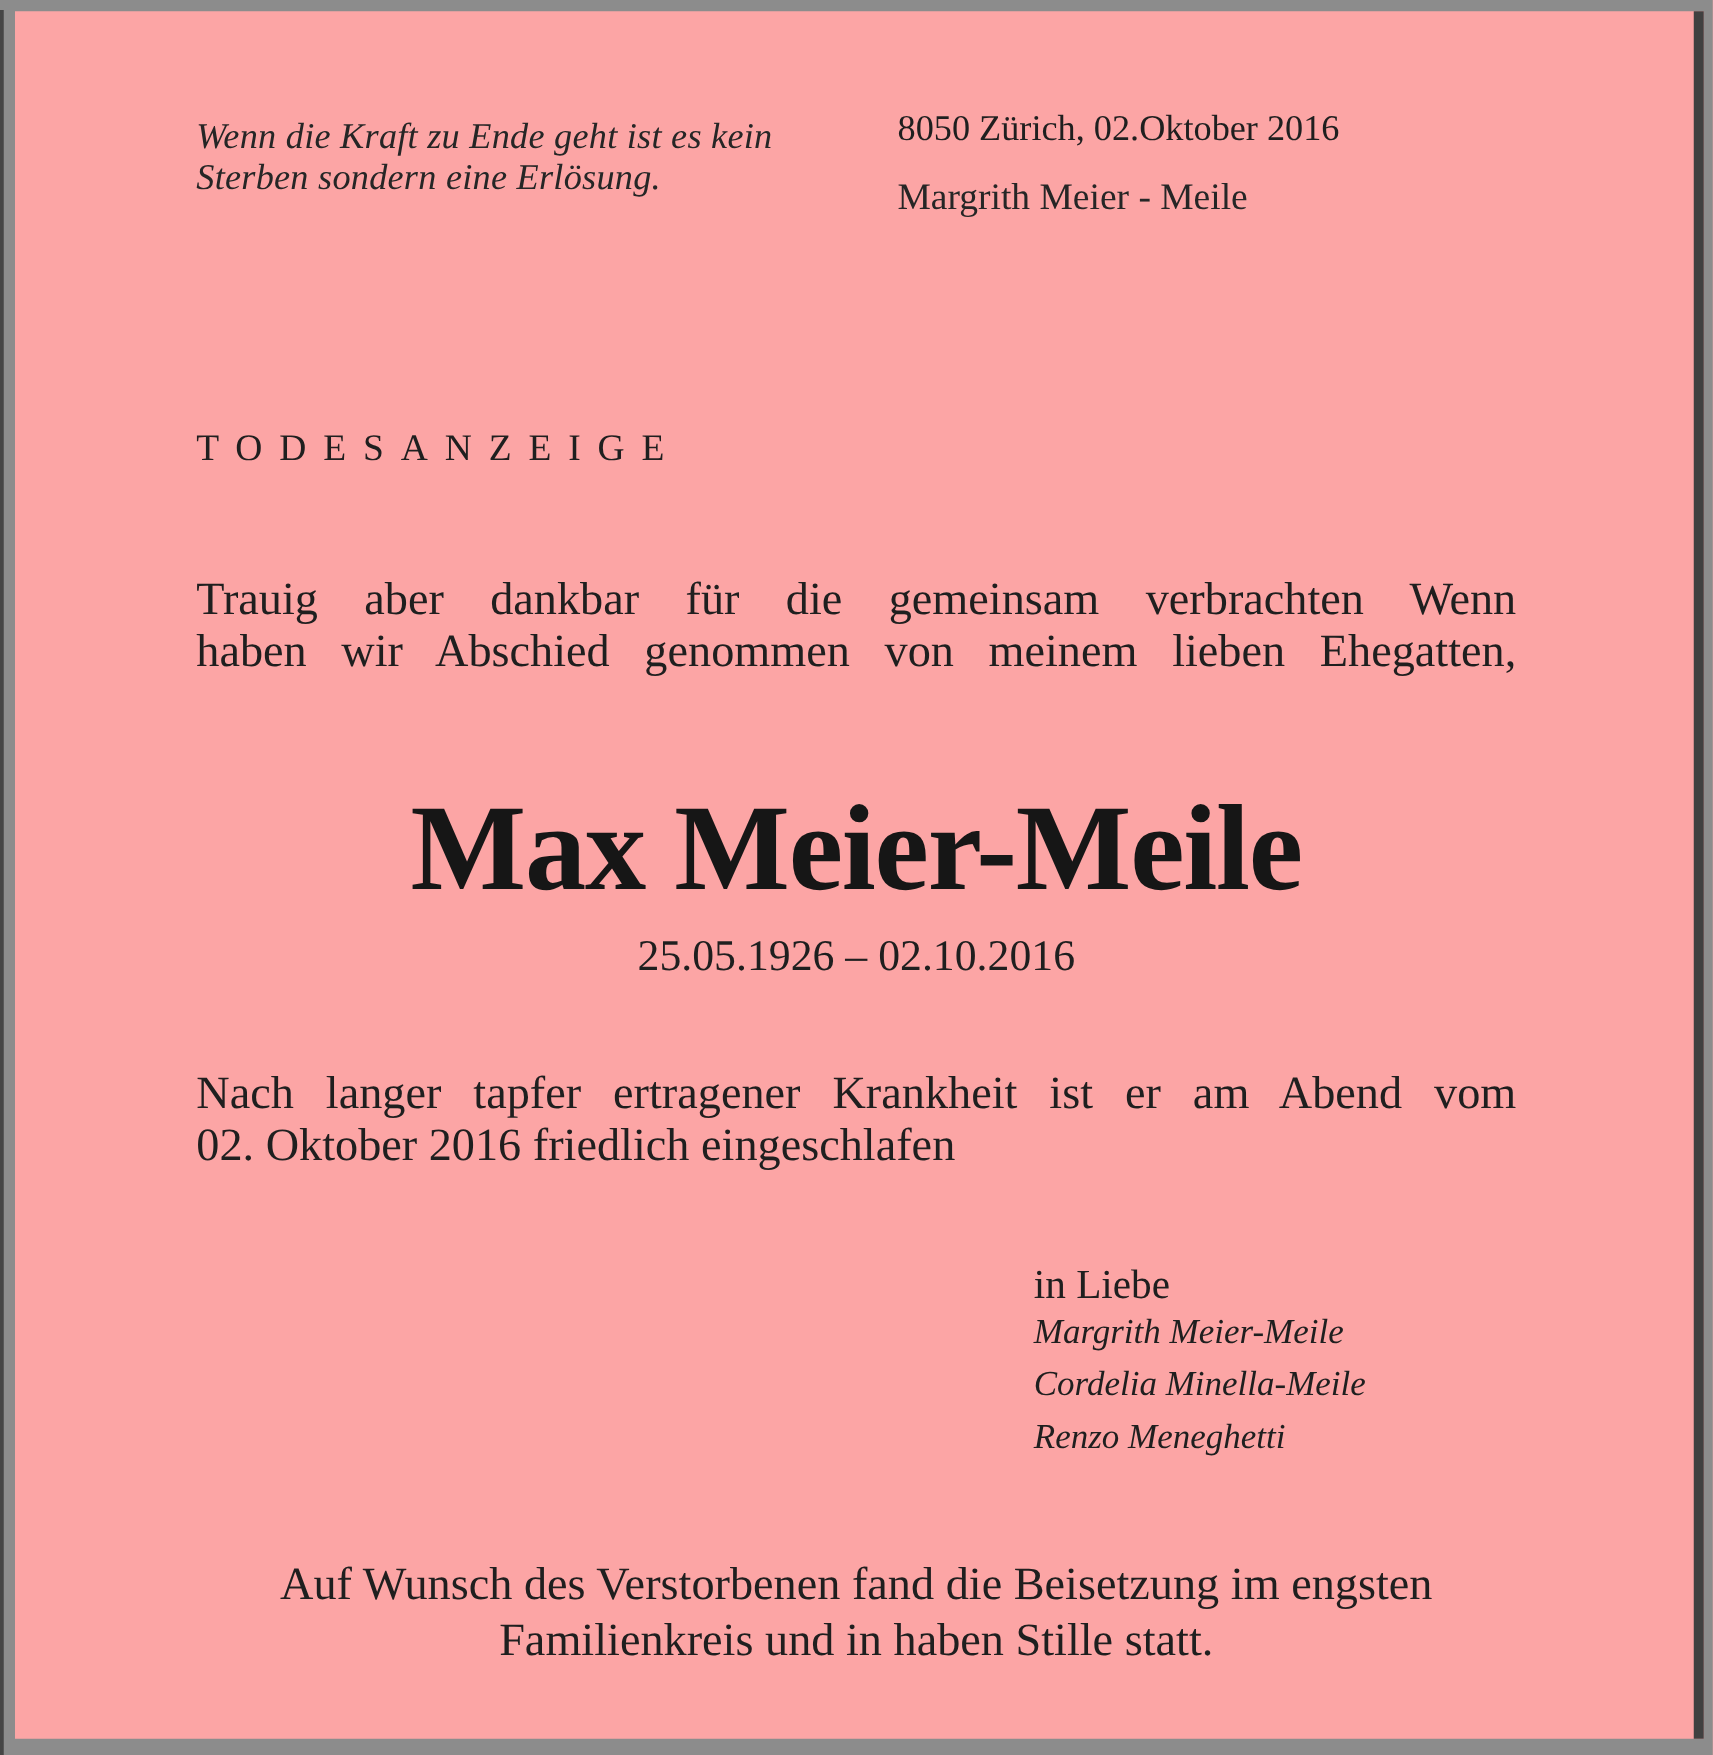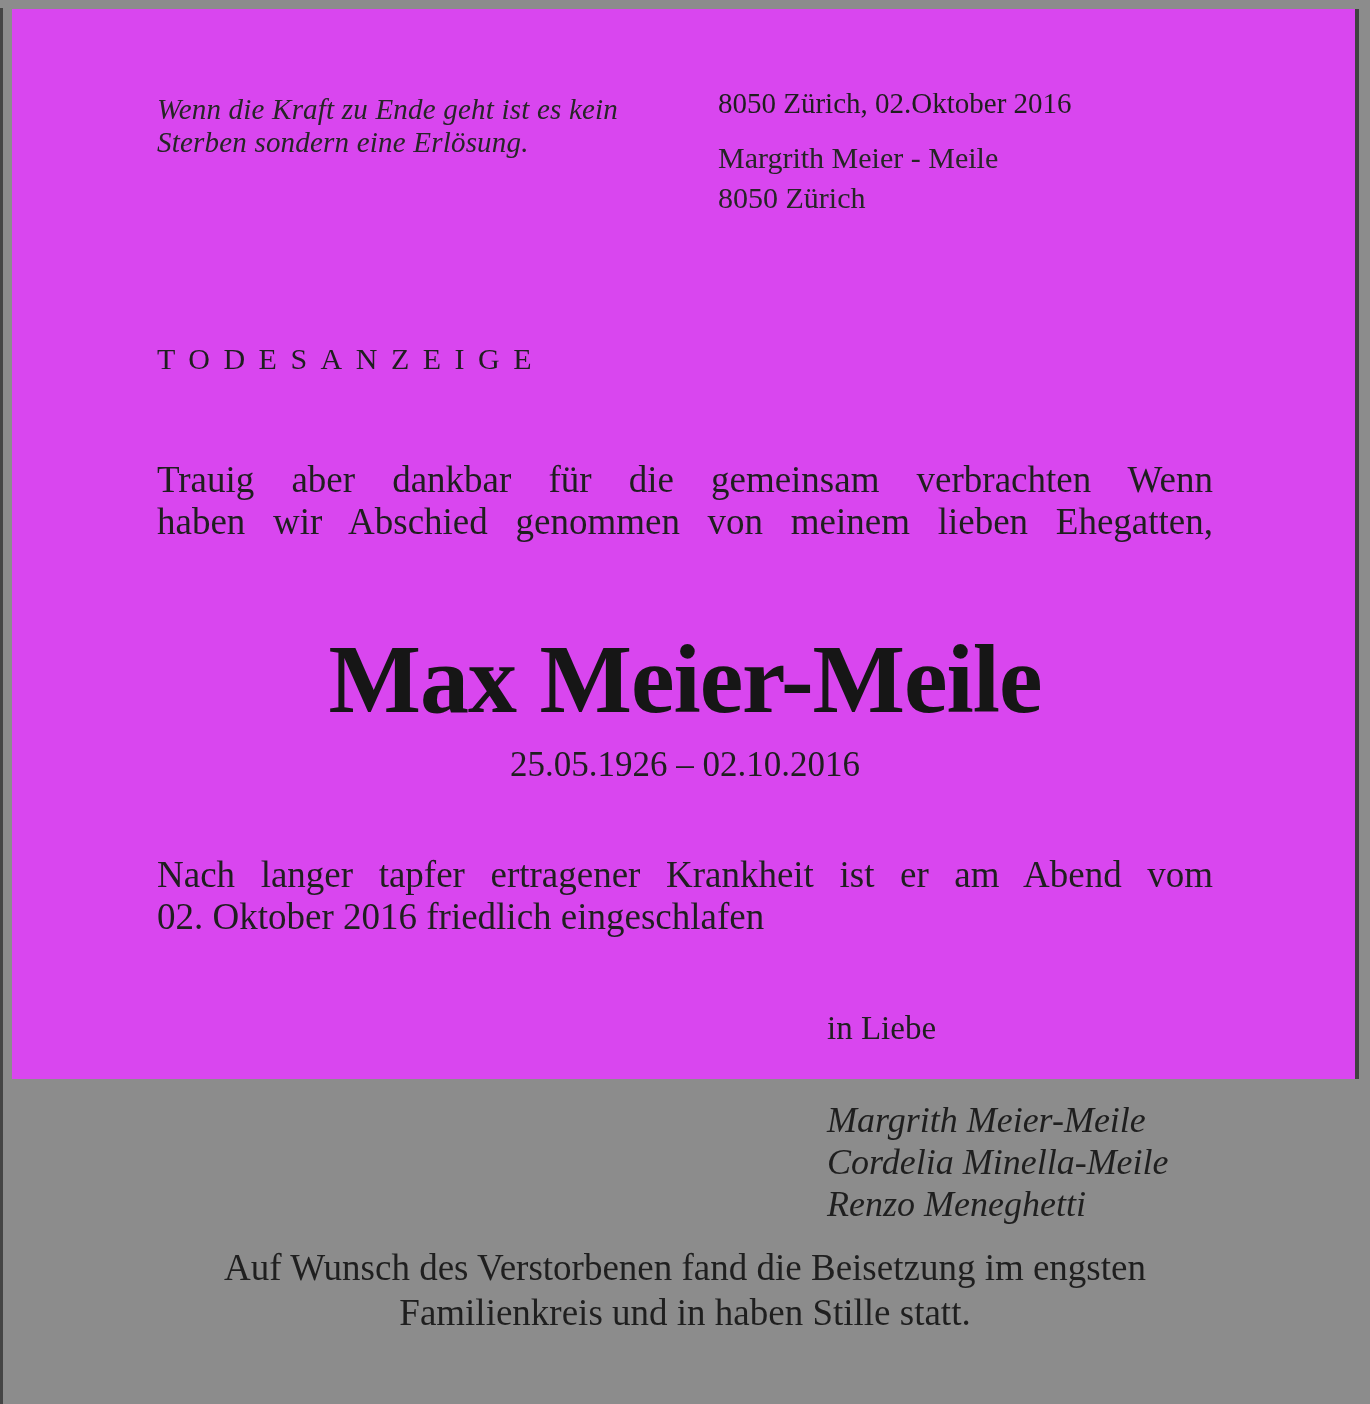--- a/index.html
+++ b/index.html
@@ -14,23 +14,23 @@
   }
   .stage { position: relative; width: 1370px; height: 1404px; }
 
   .edge-left {
     position: absolute; left: 0; top: 8px; width: 3px; height: 1396px;
     background: #454545;
   }
 
   .page {
     position: absolute; left: 12px; top: 9px;
-    width: 1343px; height: 1070px;
-    background: #d946ef;
-    border-right: 4px solid #404040;
+    width: 1343px; height: 1382px;
+    background: #fca5a5;
+    border-right: 8px solid #404040;
   }
 
   .abs { position: absolute; }
 
   
   .epigraph {
     left: 145px; top: 84px;
     font-style: italic;
     font-size: 29px; line-height: 33px;
     letter-spacing: 0.2px;
@@ -73,21 +73,21 @@
 
   
   .life-dates {
     left: 145px; top: 736px; width: 1056px;
     text-align: center;
     font-size: 35px; line-height: 40px;
   }
 
   
   .closing  { left: 815px; top: 1000px; font-size: 33px; line-height: 38px; }
-  .mourners { left: 815px; top: 1090px; font-style: italic; font-size: 36px; line-height: 42px; }
+  .mourners { left: 815px; top: 1036px; font-style: italic; font-size: 28px; line-height: 42px; }
 
   
   .footer-para {
     left: 145px; top: 1236px; width: 1056px;
     text-align: center;
     font-size: 37px; line-height: 45px;
   }
 </style>
 </head>
 <body>
@@ -99,21 +99,20 @@
 
     <div class="abs epigraph">
       <div>Wenn die Kraft zu Ende geht ist es kein</div>
       <div>Sterben sondern eine Erlösung.</div>
     </div>
 
     <div class="abs sender">
       <div class="dateline">8050 Zürich, 02.Oktober 2016</div>
       <div class="sender-address">
         <div>Margrith Meier - Meile</div>
-        <div>8050 Zürich</div>
       </div>
     </div>
 
     <div class="abs notice-title">TODESANZEIGE</div>
 
     <div class="abs para intro">
       <div class="jline">Trauig aber dankbar für die gemeinsam verbrachten Wenn</div>
       <div class="jline">haben wir Abschied genommen von meinem lieben Ehegatten,</div>
     </div>
 

